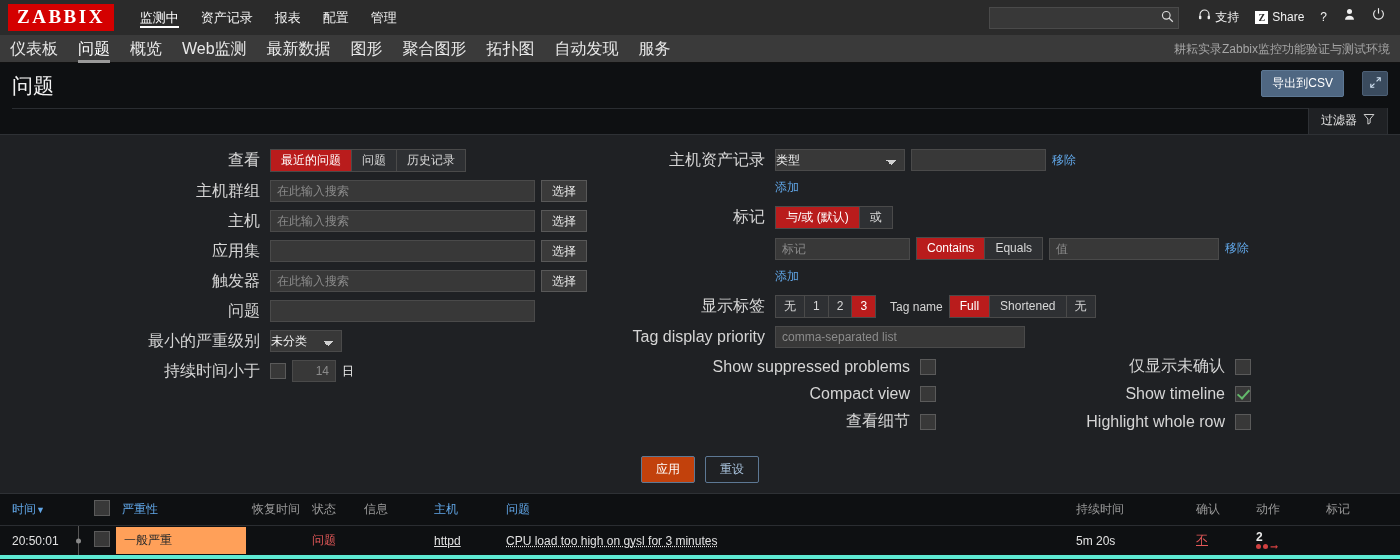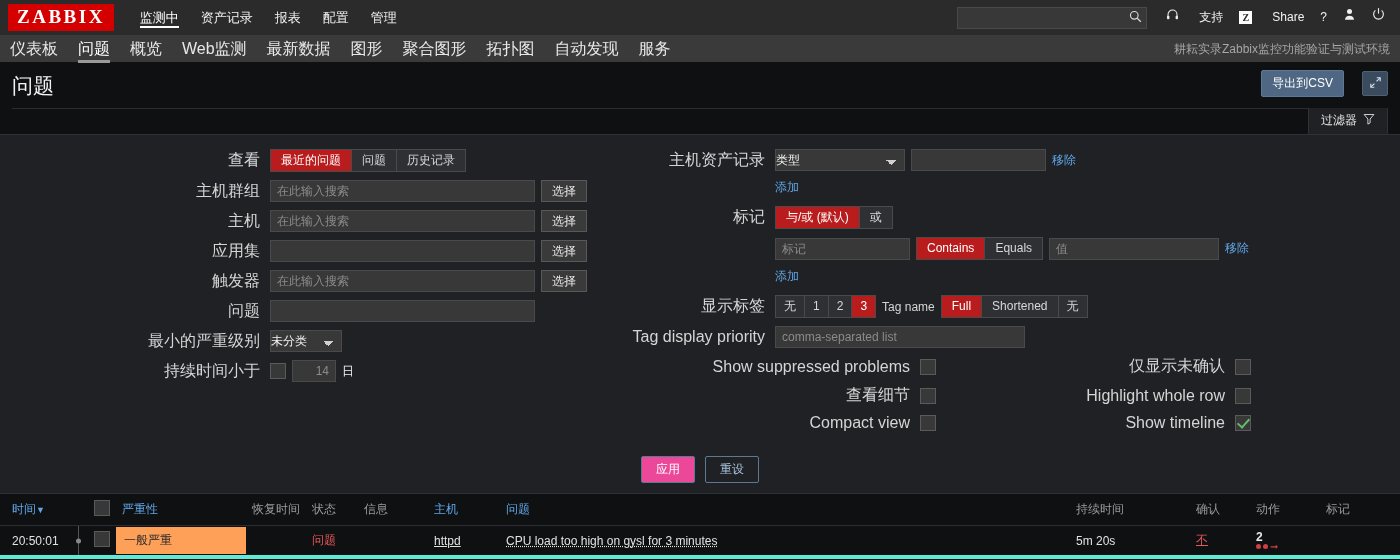--- a/index.html
+++ b/index.html
@@ -49,21 +49,21 @@
     border: 1px solid #4a4a4a; display: flex; align-items: center;
     padding: 0 4px 0 6px; margin-right: 10px;
   }
   .searchbox input {
     flex: 1; background: transparent; border: none; outline: none;
     color: #f2f2f2; font-size: 12px; font-family: "Liberation Sans", sans-serif;
   }
   .searchbox input::placeholder { color: #8b8b8b; }
   .hdr-btn {
     color: #f2f2f2; font-size: 12px; text-decoration: none;
-    display: flex; align-items: center; gap: 20px; padding: 0 7px;
+    display: flex; align-items: center; gap: 4px; padding: 0 7px;
     height: 35px; line-height: 35px; white-space: nowrap;
   }
   .zshare-icon {
     display: inline-block; width: 13px; height: 13px; background: #fff;
     color: #2b2b2b; font-size: 10px; font-weight: bold; text-align: center;
     line-height: 13px; font-family: "Liberation Serif", serif;
   }
 
   
   .subnav {
@@ -199,21 +199,21 @@
   .cb-a { width: 430px; display: flex; align-items: center; justify-content: flex-start; }
   .cb-a .flabel { width: 300px; }
   .cb-b { display: flex; align-items: center; }
   .cb-b .flabel { width: 185px; }
 
   .applyrow {
     display: flex; justify-content: center; gap: 10px;
     margin-top: 16px;
   }
   .btn-apply {
-    background: #ec4899; border: 1px solid #5d7894; color: #fff;
+    background: #c2410c; border: 1px solid #5d7894; color: #fff;
     font-size: 12px; padding: 4px 14px; cursor: pointer; border-radius: 2px;
   }
   .btn-reset {
     background: #1f2124; border: 1px solid #5d7894; color: #a9c3dd;
     font-size: 12px; padding: 4px 14px; cursor: pointer; border-radius: 2px;
   }
 
   
   .tablewrap { padding: 0; background: #0e1012; }
   table.problems {
@@ -505,21 +505,21 @@
 
       <div class="frow">
         <div class="flabel">显示标签</div>
         <div class="fctl">
           <div class="seg">
             <span class="narrow">无</span>
             <span class="narrow">1</span>
             <span class="narrow">2</span>
             <span class="narrow on">3</span>
           </div>
-          <span style="color:#d5d5d5">Tag name</span>
+          <span style="margin-left:8px;color:#d5d5d5">Tag name</span>
           <div class="seg">
             <span class="on">Full</span>
             <span>Shortened</span>
             <span class="narrow">无</span>
           </div>
         </div>
       </div>
 
       <div class="frow">
         <div class="flabel">Tag display priority</div>
@@ -534,37 +534,37 @@
           <span class="cbx"></span>
         </div>
         <div class="cb-b">
           <div class="flabel">仅显示未确认</div>
           <span class="cbx"></span>
         </div>
       </div>
 
       <div class="cbrow">
         <div class="cb-a">
+          <div class="flabel">Compact view</div>
+          <span class="cbx"></span>
+        </div>
+        <div class="cb-b">
+          <div class="flabel">Show timeline</div>
+          <span class="cbx checked"></span>
+        </div>
+      </div>
+
+      <div class="cbrow">
+        <div class="cb-a">
           <div class="flabel">查看细节</div>
           <span class="cbx"></span>
         </div>
         <div class="cb-b">
           <div class="flabel">Highlight whole row</div>
           <span class="cbx"></span>
-        </div>
-      </div>
-
-      <div class="cbrow">
-        <div class="cb-a">
-          <div class="flabel">Compact view</div>
-          <span class="cbx"></span>
-        </div>
-        <div class="cb-b">
-          <div class="flabel">Show timeline</div>
-          <span class="cbx checked"></span>
         </div>
       </div>
 
     </div>
   </div>
 
   <div class="applyrow">
     <button class="btn-apply">应用</button>
     <button class="btn-reset">重设</button>
   </div>

